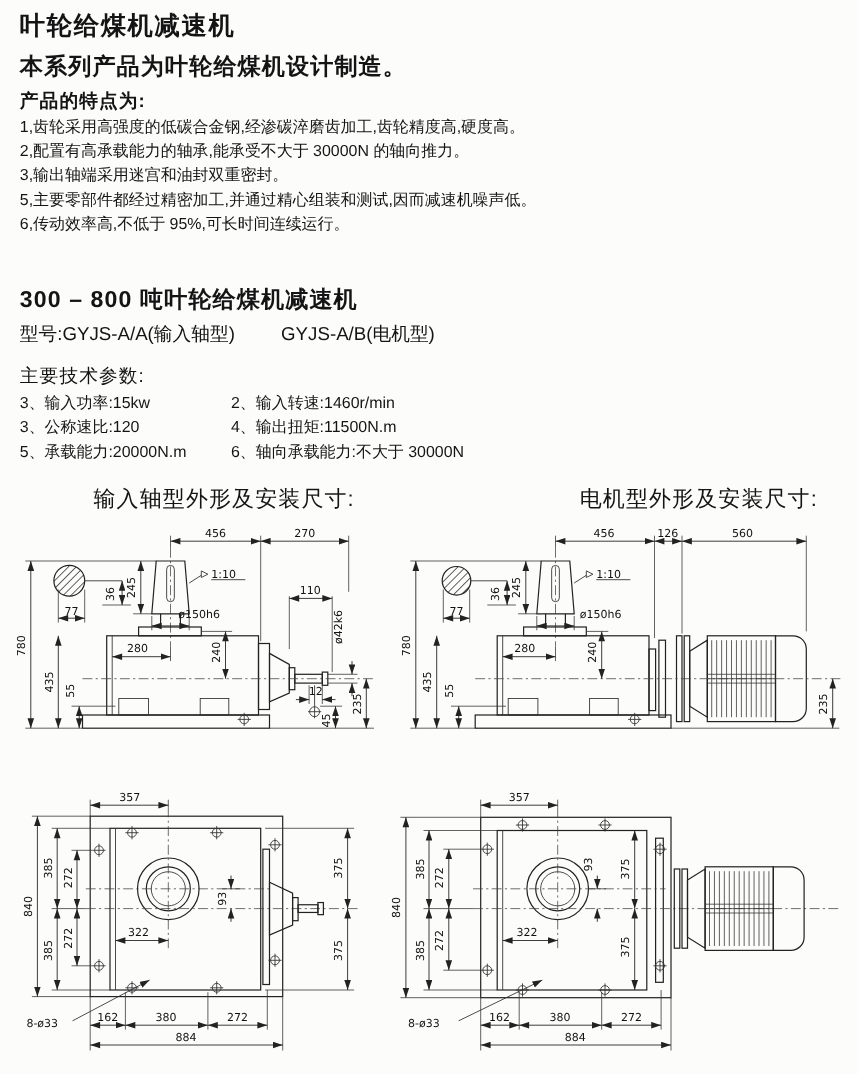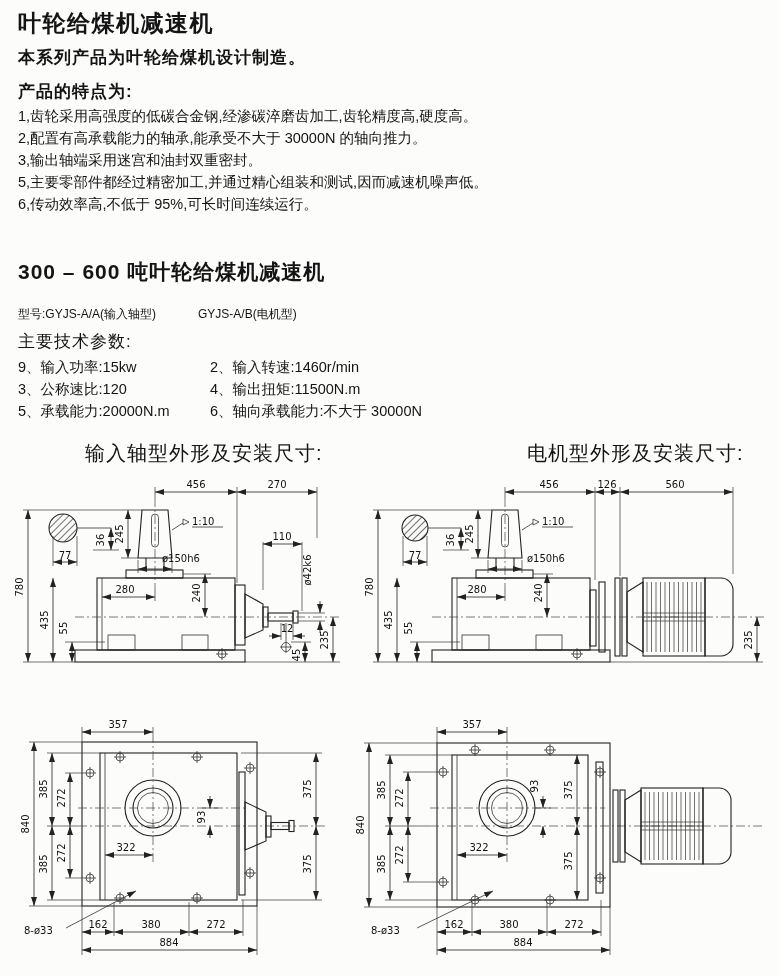--- a/index.html
+++ b/index.html
@@ -4,26 +4,26 @@
 <style>
   html,body{margin:0;padding:0;}
   body{
     width:780px;height:976px;position:relative;
     background:#fcfcfb;color:#141414;
     font-family:"Liberation Sans","DejaVu Sans",sans-serif;
     overflow:hidden;
   }
   .abs{position:absolute;}
   .h1{left:18px;top:8px;font-size:23px;font-weight:bold;letter-spacing:1.5px;}
-  .sub{left:18px;top:46px;font-size:17px;font-weight:bold;letter-spacing:1px;}
+  .sub{left:18px;top:46px;font-size:21px;font-weight:bold;letter-spacing:1px;}
   .feat-h{left:18px;top:80px;font-size:17px;font-weight:bold;letter-spacing:1px;}
   .features{left:18px;top:105px;font-size:14.5px;line-height:22px;}
   .features div{white-space:nowrap;}
   .sec-title{left:18px;top:258px;font-size:21px;font-weight:bold;letter-spacing:1px;}
-  .model{left:18px;top:292px;font-size:12px;margin-top:14px;}
+  .model{left:18px;top:292px;font-size:17px;}
   .model .m2{margin-left:42px;}
   .params-h{left:18px;top:330px;font-size:17px;font-weight:normal;letter-spacing:1px;}
   .params{left:18px;top:356px;font-size:14.5px;line-height:22px;display:grid;grid-template-columns:192px auto;width:500px;}
   .cap{font-size:20px;letter-spacing:1px;}
   .cap-l{left:85px;top:440px;}
   .cap-r{left:527px;top:440px;}
 
   svg{position:absolute;overflow:visible;}
   svg .ln{stroke:#222;fill:none;stroke-width:1.1;}
   svg .tn{stroke:#333;fill:none;stroke-width:0.8;}
@@ -41,27 +41,27 @@
 <div class="abs h1">叶轮给煤机减速机</div>
 <div class="abs sub">本系列产品为叶轮给煤机设计制造。</div>
 <div class="abs feat-h">产品的特点为:</div>
 <div class="abs features">
   <div>1,齿轮采用高强度的低碳合金钢,经渗碳淬磨齿加工,齿轮精度高,硬度高。</div>
   <div>2,配置有高承载能力的轴承,能承受不大于 30000N 的轴向推力。</div>
   <div>3,输出轴端采用迷宫和油封双重密封。</div>
   <div>5,主要零部件都经过精密加工,并通过精心组装和测试,因而减速机噪声低。</div>
   <div>6,传动效率高,不低于 95%,可长时间连续运行。</div>
 </div>
-<div class="abs sec-title">300 – 600 吨叶轮给煤机减速机</div>
+<div class="abs sec-title">300 – 800 吨叶轮给煤机减速机</div>
 <div class="abs model">
   <span>型号:GYJS-A/A(输入轴型)</span><span class="m2">GYJS-A/B(电机型)</span>
 </div>
 <div class="abs params-h">主要技术参数:</div>
 <div class="abs params">
-  <div>9、输入功率:15kw</div>
+  <div>3、输入功率:15kw</div>
   <div>2、输入转速:1460r/min</div>
   <div>3、公称速比:120</div>
   <div>4、输出扭矩:11500N.m</div>
   <div>5、承载能力:20000N.m</div>
   <div>6、轴向承载能力:不大于 30000N</div>
 </div>
 <div class="abs cap cap-l">输入轴型外形及安装尺寸:</div>
 <div class="abs cap cap-r">电机型外形及安装尺寸:</div>
 
 <svg style="left:15px;top:470px" width="360" height="234" viewBox="0 0 360 234">

